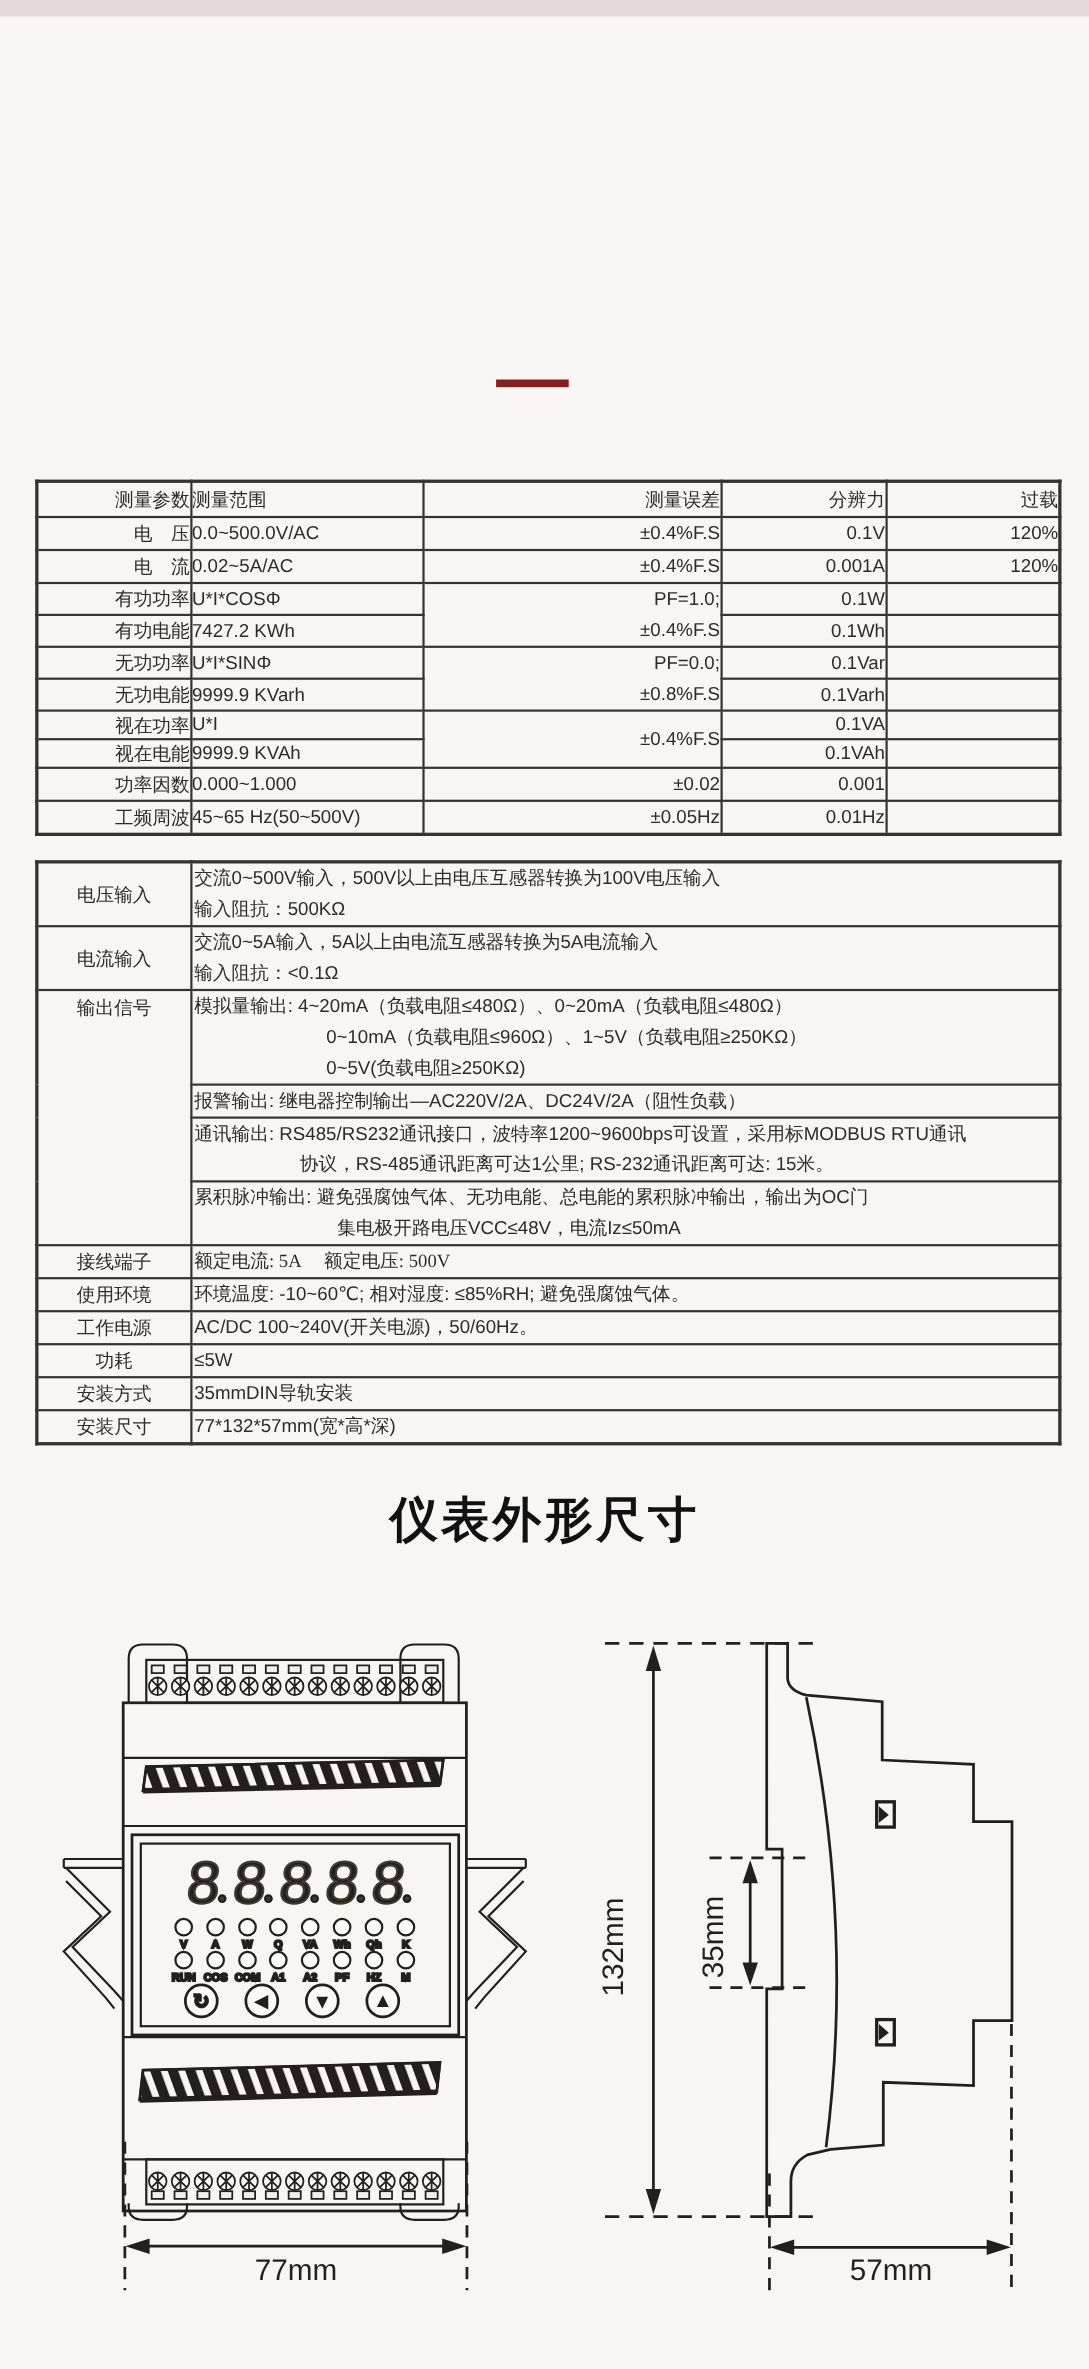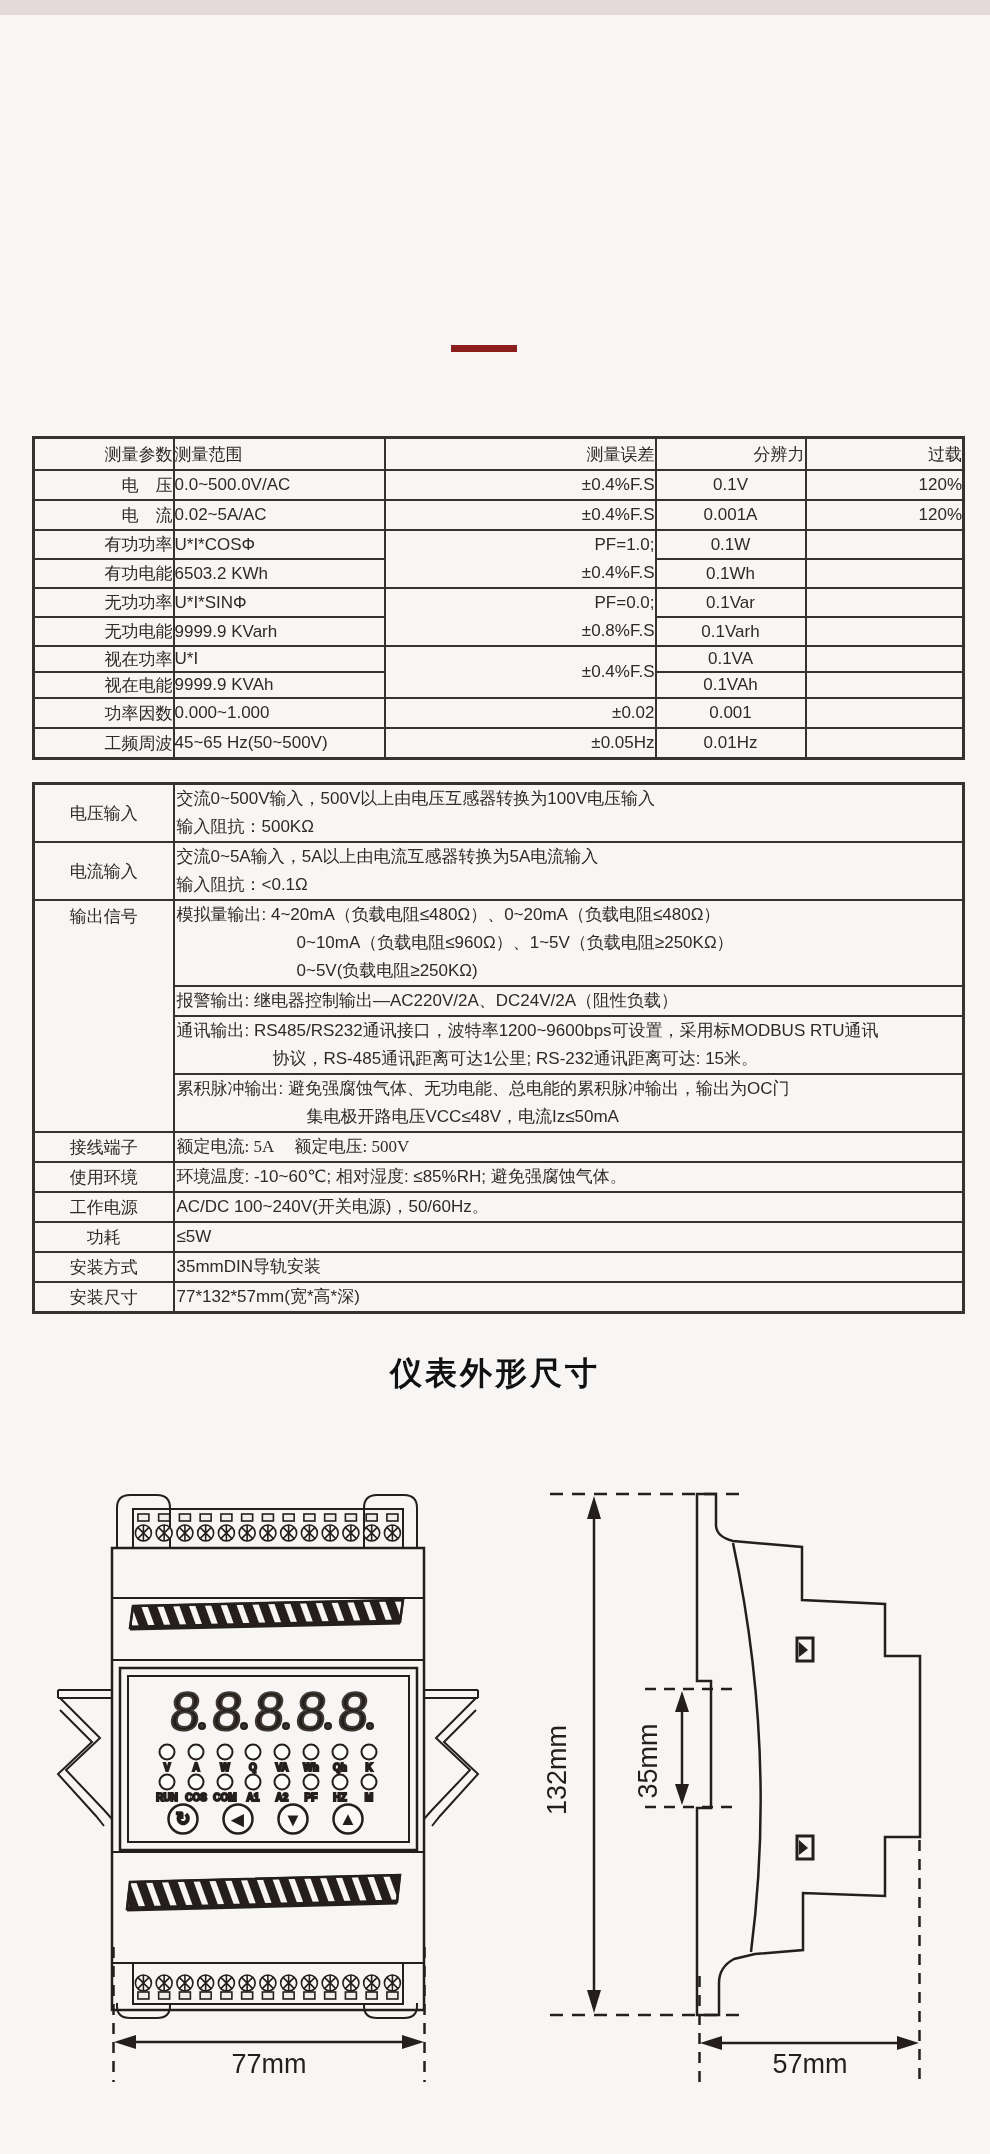--- a/index.html
+++ b/index.html
@@ -3,32 +3,32 @@
 <meta charset="utf-8">
 <style>
   html,body{margin:0;padding:0;background:#f7f6f5;}
   .page{position:relative;width:990px;height:2154px;background:var(--bg,#f7f6f5);
         font-family:"Liberation Sans","DejaVu Sans",sans-serif;color:var(--txt,#2e2a26);overflow:hidden;}
   .topbar{position:absolute;top:0;left:0;width:990px;height:15px;background:var(--topbar,#e5d9d9);}
   .main-title{position:absolute;top:78px;left:0;width:990px;text-align:center;margin:0;
         font-size:150px;line-height:1.0;font-weight:900;letter-spacing:2px;color:#262323;}
   .red-divider{position:absolute;top:345px;left:451px;width:66px;height:7px;background:var(--accent,#8b1d1d);}
   .sec-title{position:absolute;top:1352px;left:0;width:990px;text-align:center;margin:0;
-        font-size:32px;font-weight:bold;color:#121111;letter-spacing:3px;}
+        font-size:44px;font-weight:bold;color:#121111;letter-spacing:3px;}
   table.spec{position:absolute;left:32px;width:930px;border-collapse:collapse;table-layout:fixed;
         border:3px solid var(--line,#38322e);}
   table.spec td,table.spec th{border:2px solid var(--line,#38322e);padding:0;font-size:17px;font-weight:normal;
         color:#2e2a26;overflow:hidden;white-space:nowrap;}
   .t1{top:436px;}
   .t2{top:782px;}
   .t1 th{height:30px;font-size:18px;}
   .t1 td{height:24px;}
   .c-center{text-align:right;}
   .c-left{text-align:left;padding-left:24px;}
-  .c-res{text-align:center;padding-left:44px;}
+  .c-res{text-align:right;padding-left:44px;}
   .t2 td.lab{text-align:center;}
   .t2 td.lab.top{vertical-align:top;padding-top:4px;text-align:center;}
   .t2 td.cont{text-align:left;padding-left:2px;}
   .ln{line-height:28px;height:28px;}
   .drawing{position:absolute;top:1420px;left:0;}
   .drawing text{font-family:"Liberation Sans","DejaVu Sans",sans-serif;fill:#241f1c;}
   .seg{font-family:"DejaVu Sans Mono","Liberation Mono",monospace;}
 </style>
 </head>
 <body>
@@ -78,21 +78,21 @@
           <td class="c-left">U*I*COSΦ</td>
           <td class="c-center" rowspan="2">
             <div class="ln">PF=1.0;</div>
             <div class="ln">±0.4%F.S</div>
           </td>
           <td class="c-res">0.1W</td>
           <td class="c-center"></td>
         </tr>
         <tr>
           <td class="c-center">有功电能</td>
-          <td class="c-left">6503.2 KWh</td>
+          <td class="c-left">7427.2 KWh</td>
           <td class="c-res">0.1Wh</td>
           <td class="c-center"></td>
         </tr>
         <tr>
           <td class="c-center">无功功率</td>
           <td class="c-left">U*I*SINΦ</td>
           <td class="c-center" rowspan="2">
             <div class="ln">PF=0.0;</div>
             <div class="ln">±0.8%F.S</div>
           </td>

